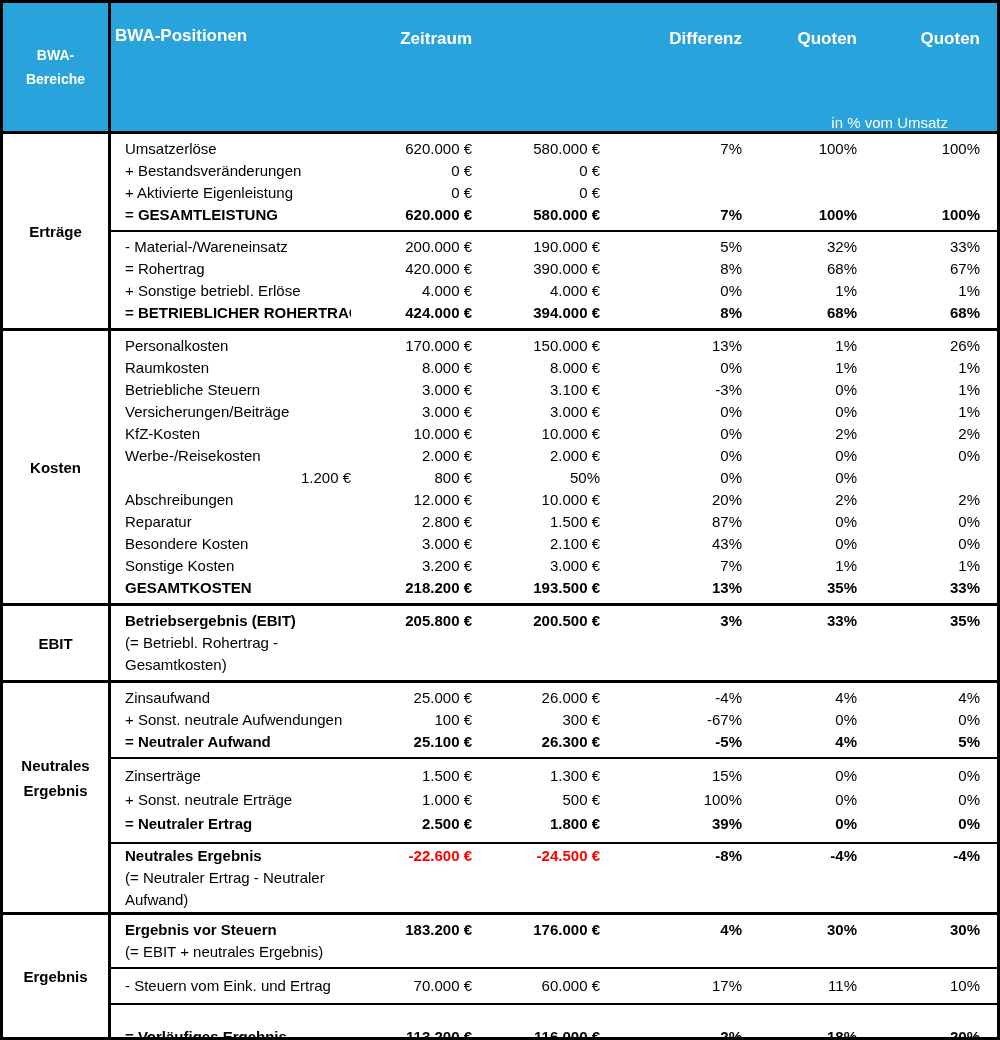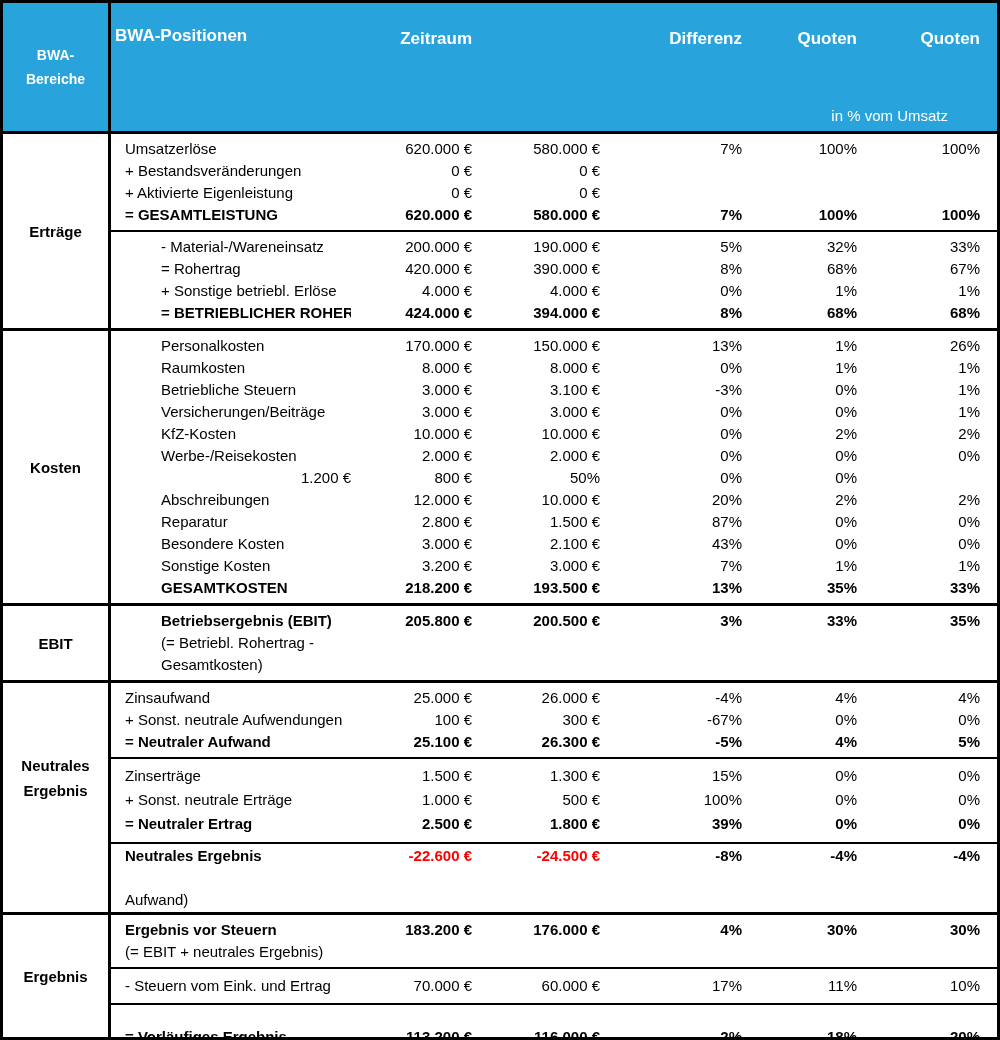--- a/index.html
+++ b/index.html
@@ -18,30 +18,30 @@
   }
   .right-col{flex:1;display:flex;flex-direction:column;box-sizing:border-box;}
   
   .sec-header{height:131px;background:var(--header-bg,#29A3DB);color:var(--header-text,#fff);}
   .sec-header .left-col{font-size:14px;line-height:24px;}
   .sec-header .right-col{position:relative;}
   .header-row{padding-top:24px;}
   .hcell{display:flex;flex-direction:column;justify-content:center;font-weight:700;font-size:17px;line-height:27px;text-align:right;}
   .hcell .hline{min-height:27px;}
   .hcell.hname{text-align:left;padding-left:4px;justify-content:flex-end;}
-  .umsatz-note{position:absolute;right:49px;bottom:7px;font-size:15px;font-weight:400;color:var(--header-text,#fff);margin-top:32px;}
+  .umsatz-note{position:absolute;right:49px;bottom:0;font-size:15px;font-weight:400;color:var(--header-text,#fff);margin-top:32px;}
   
   .sec-ertraege{height:197px;}
   .sec-kosten{height:275px;}
   .sec-ebit{height:77px;}
   .sec-neutrales-ergebnis{height:232px;}
   .sec-ergebnis{height:122px;}
   .sec-neutrales-ergebnis .left-col{padding-bottom:40px;line-height:25px;}
   .block{border-bottom:2px solid var(--border,#000);padding:4px 0;box-sizing:border-box;}
-  .block:last-child{border-bottom:none;padding-left:36px;}
+  .block:last-child{border-bottom:none;}
   .row{
     display:grid;grid-template-columns:1fr 121px 128px 142px 115px 123px;
     padding-right:17px;height:22px;line-height:22px;font-size:15px;
   }
   .row .cell{white-space:nowrap;overflow:hidden;}
   .row .name{text-align:left;padding-left:14px;}
   .row .val{text-align:right;}
   .row.bold{font-weight:700;}
   .row .val.neg{color:var(--neg,#FF0000);}
   
@@ -363,20 +363,21 @@
         <div class="block">
           <div class="row bold">
             <div class="cell name">Neutrales Ergebnis</div>
             <div class="cell val neg">-22.600 €</div>
             <div class="cell val neg">-24.500 €</div>
             <div class="cell val">-8%</div>
             <div class="cell val">-4%</div>
             <div class="cell val">-4%</div>
           </div>
           <div class="row">
+            <div class="cell name">(= Neutraler Ertrag - Neutraler</div>
             <div class="cell val"></div>
             <div class="cell val"></div>
             <div class="cell val"></div>
             <div class="cell val"></div>
             <div class="cell val"></div>
           </div>
           <div class="row">
             <div class="cell name">Aufwand)</div>
             <div class="cell val"></div>
             <div class="cell val"></div>

